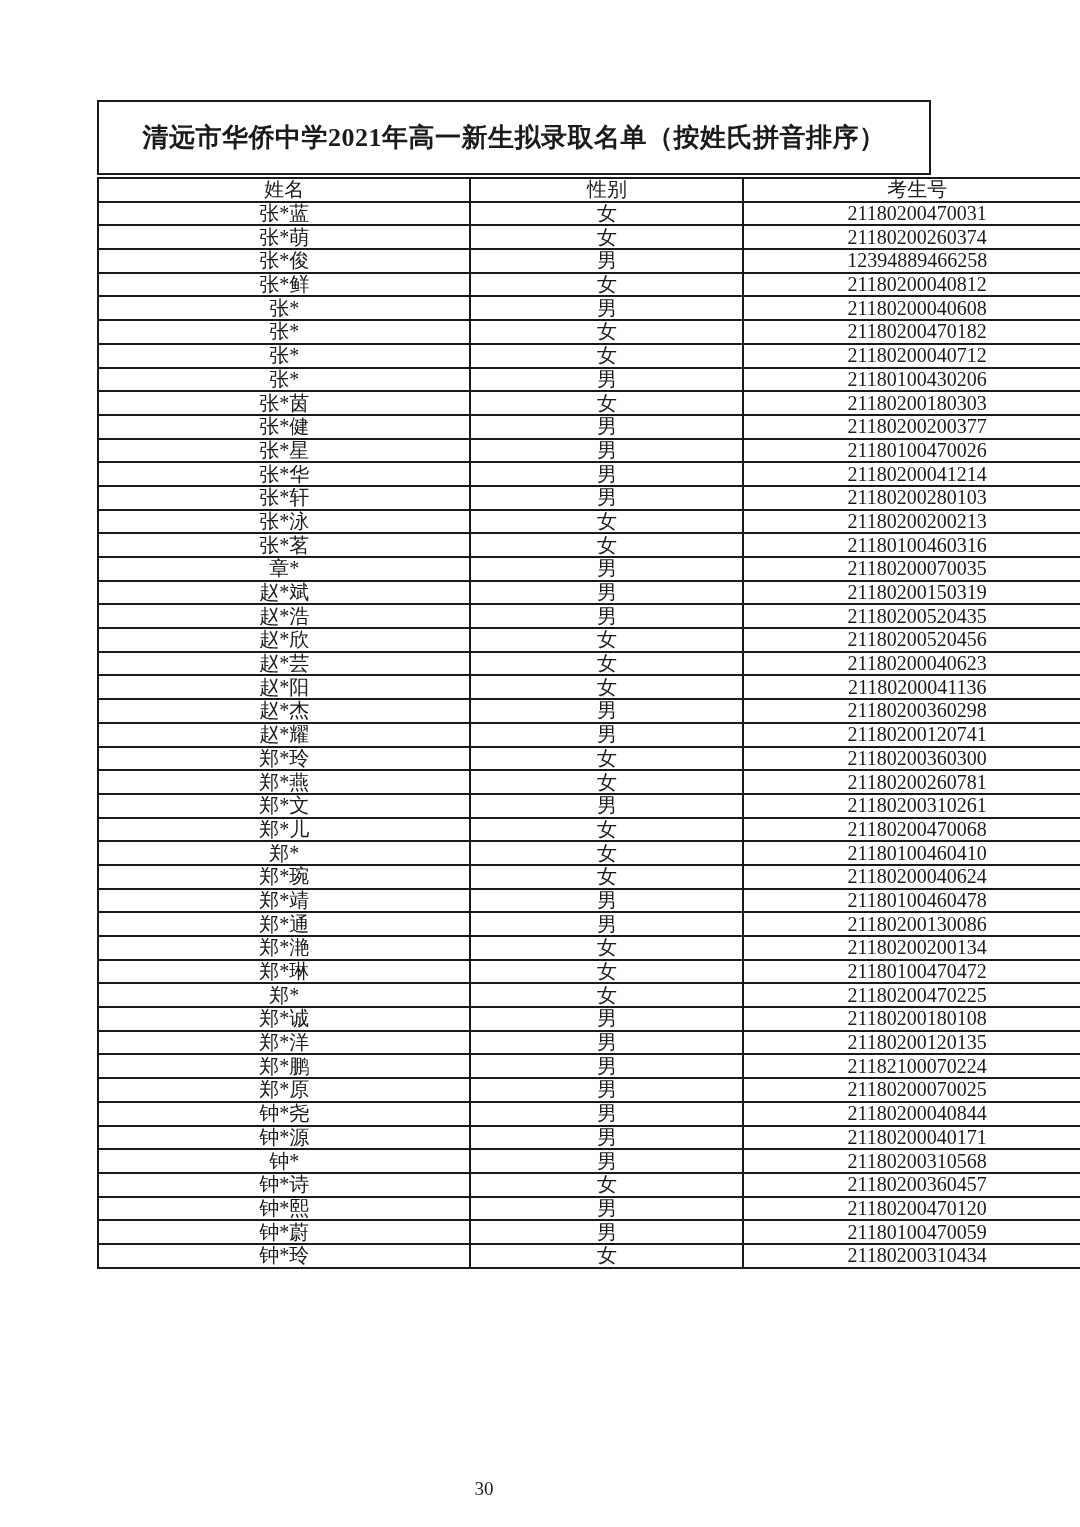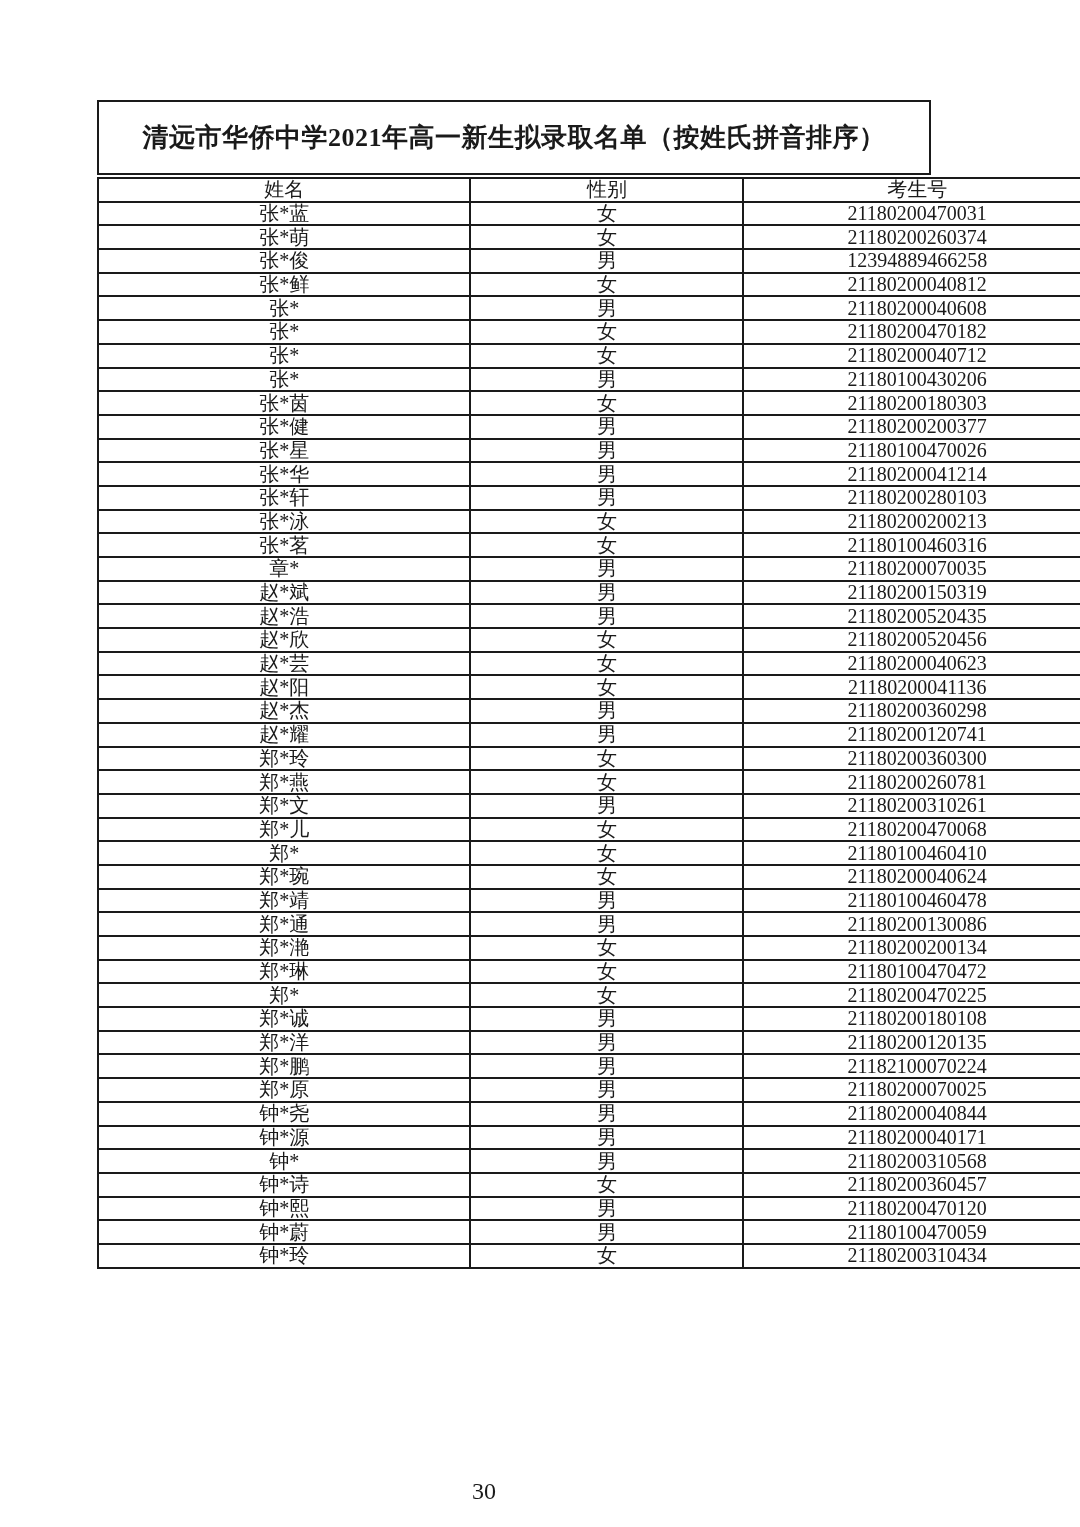--- a/index.html
+++ b/index.html
@@ -58,21 +58,21 @@
   }
   table.roster col.col-name   { width: 37.5%; }
   table.roster col.col-gender { width: 27.5%; }
   table.roster col.col-number { width: 35%; }
   .page-number {
     position: absolute;
     left: 0;
     top: 1478px;
     width: 968px;
     text-align: center;
-    font-size: 24px;
+    font-size: 19px;
   }
 </style>
 </head>
 <body>
 
 <div class="sheet">
 
   <div class="title-box">
     <span class="title-text">清远市华侨中学2021年高一新生拟录取名单（按姓氏拼音排序）</span>
   </div>

